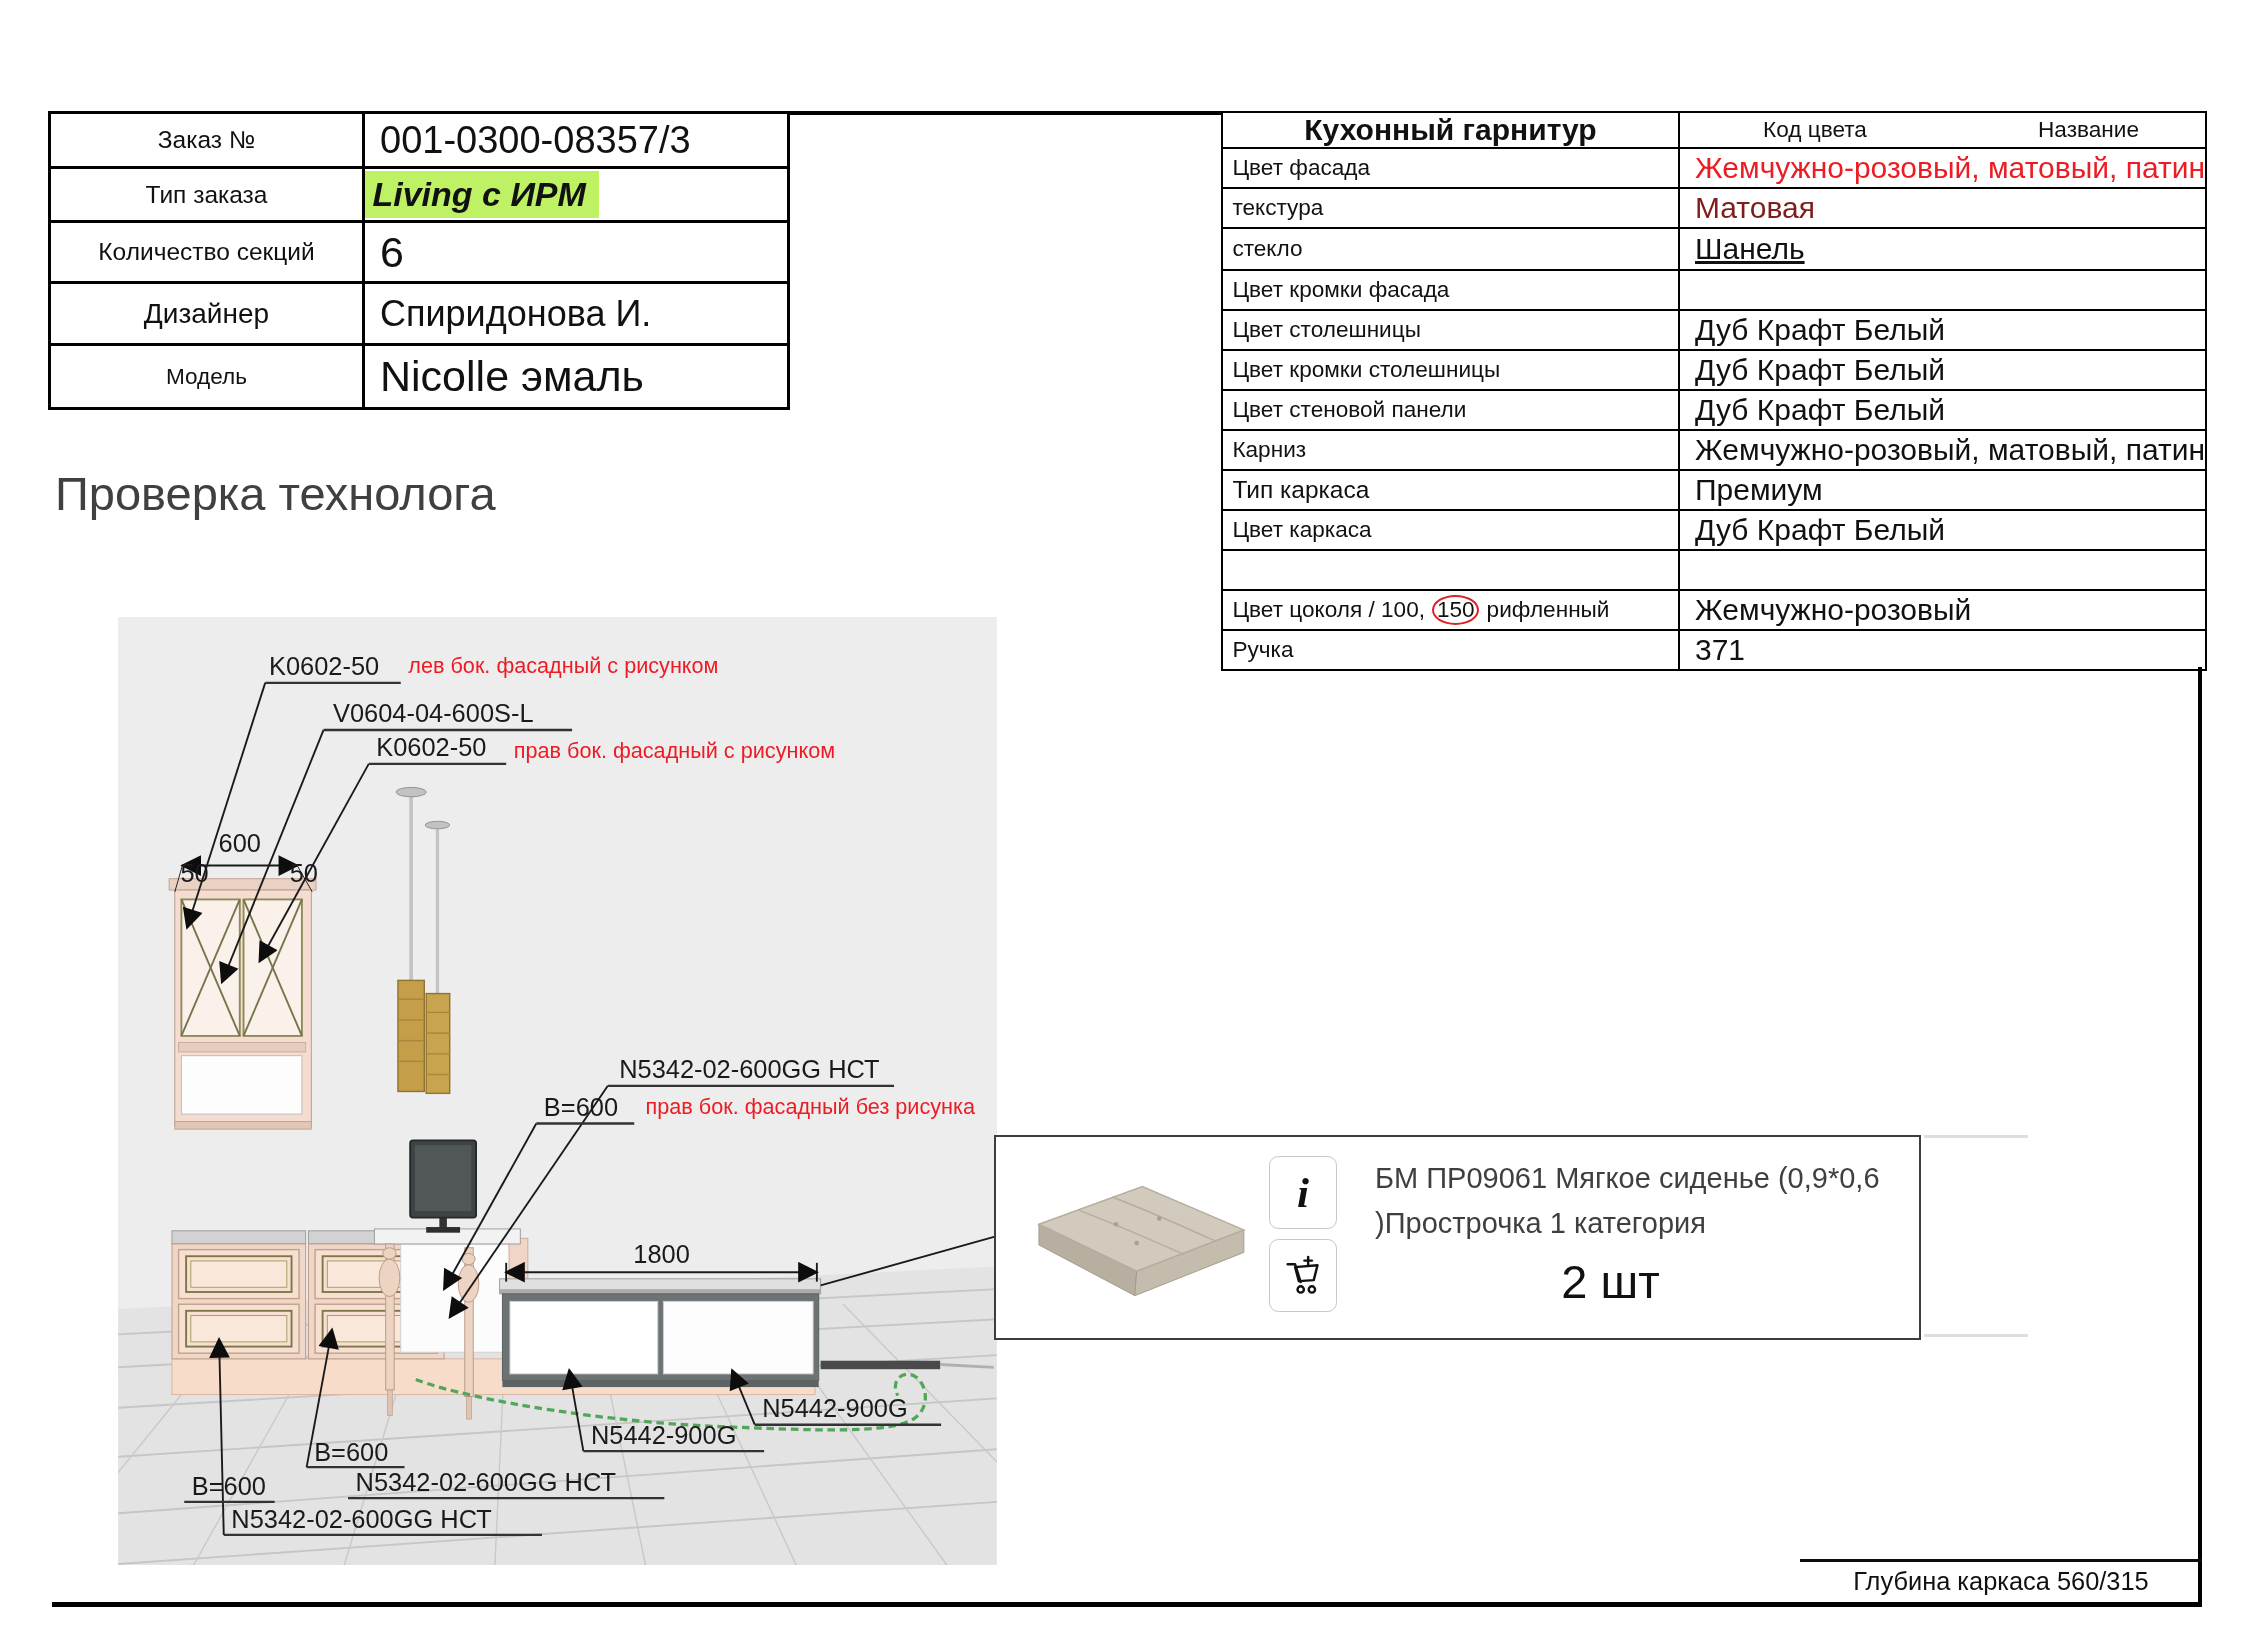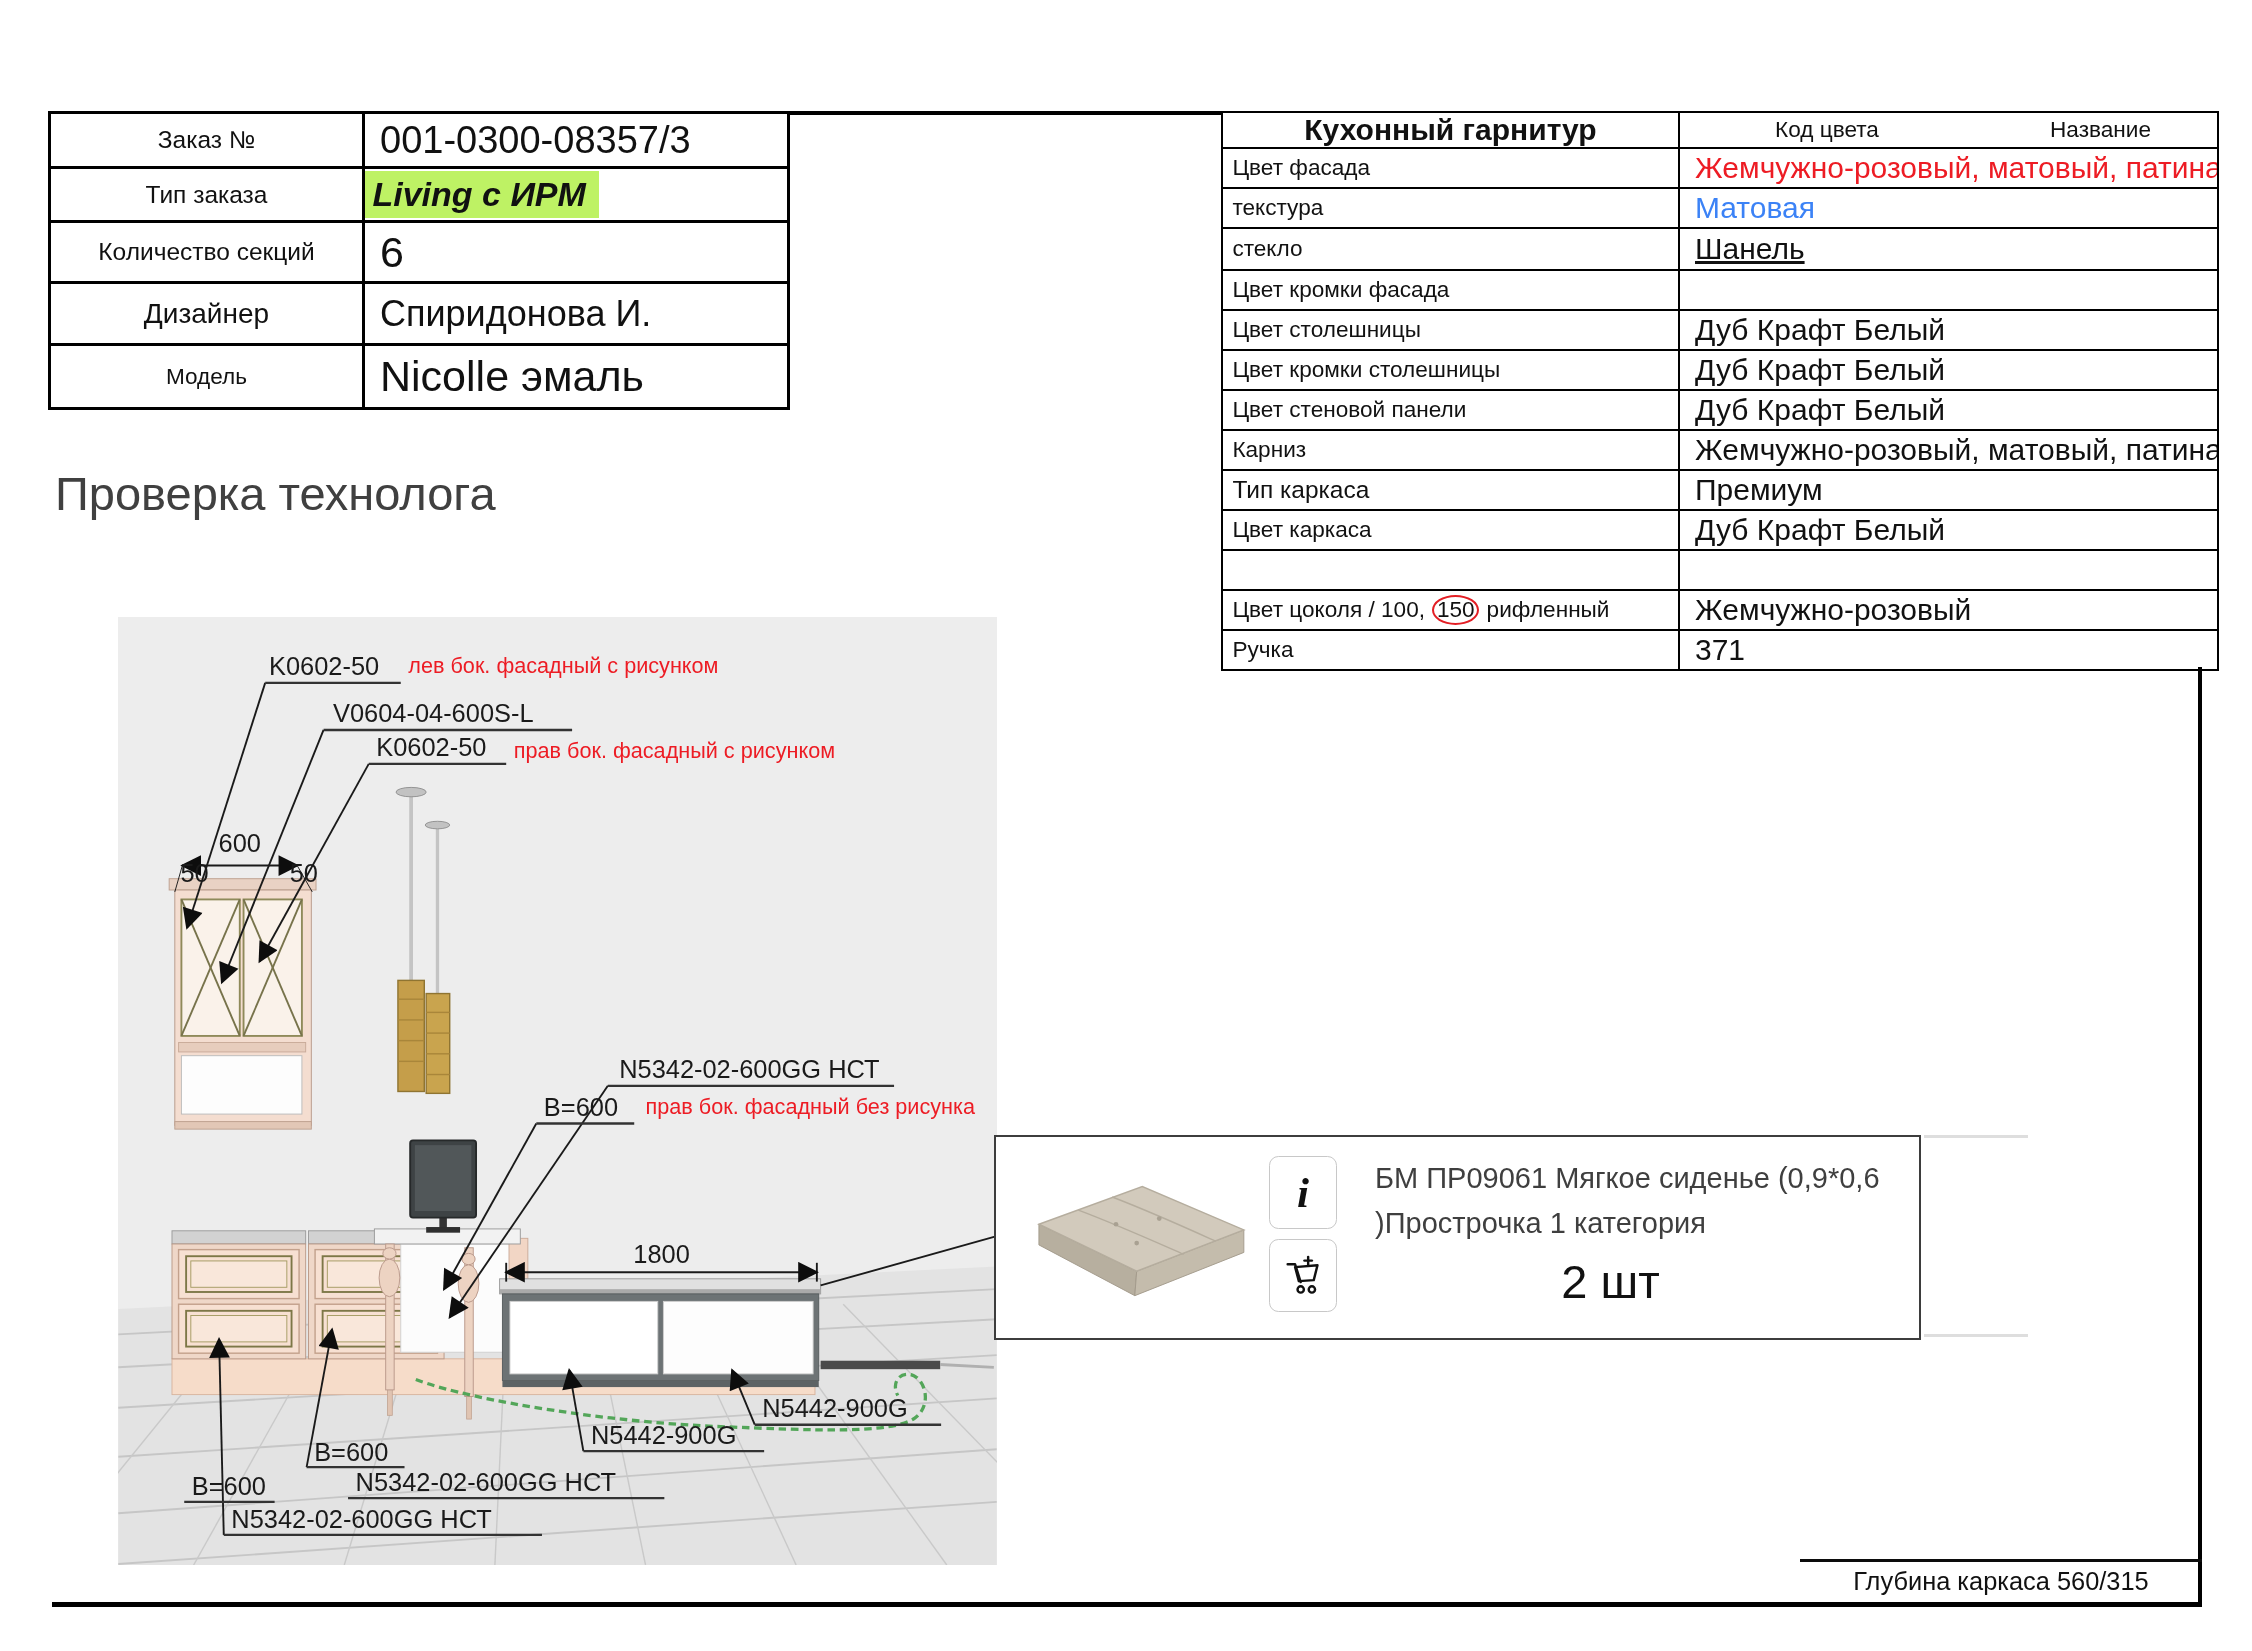--- a/index.html
+++ b/index.html
@@ -26,21 +26,21 @@
 
   
   .rt{left:1221px;top:111px;width:980px;}
   .rt tr{height:40px;}
   .rt tr.hdr{height:35px;}
   .rt .lbl{width:455px;font-size:22.6px;padding-left:9.4px;text-align:left;}
   .rt .val{width:525px;text-align:left;padding-left:15px;font-size:30px;}
   .rt .hdr .lbl{font-weight:bold;font-size:30px;text-align:center;padding-left:0;}
   .hdr-cols{display:flex;justify-content:space-between;padding:0 66px 0 83px;font-size:22.6px;font-weight:normal;}
   .v-red-small{font-size:21px;color:#ed1c24;}
-  .v-red-big{font-size:34px;color:#3b82f6;}
+  .v-red-big{font-size:34px;color:#7f1d1d;}
   .v-big-ul{font-size:34px;text-decoration:underline;}
   .v-small{font-size:21.7px;}
   .v-reg{font-size:23.5px;padding-left:21px;}
   .circ{display:inline-block;border:2.8px solid #e31e24;border-radius:50%;padding:0 2.8px;margin:0 0.9px;}
 
   
   .stamp{position:absolute;left:55px;top:463px;color:#404040;font-size:47px;line-height:62px;}
 
   
   .rule{position:absolute;background:#000;}
@@ -100,21 +100,21 @@
       <td class="lbl small">Модель</td>
       <td class="val v-model">Nicolle эмаль</td>
     </tr>
   </tbody>
     </table>
 
   <table class="rt">
     <tbody>
         <tr class="hdr">
       <td class="lbl">Кухонный гарнитур</td>
-      <td class="val" style="padding-left:12px;">
+      <td class="val" style="padding-left:0;">
         <div class="hdr-cols">
           <span>Код цвета</span>
           <span>Название</span>
         </div>
       </td>
     </tr>
     <tr>
       <td class="lbl">Цвет фасада</td>
       <td class="val v-red-small">Жемчужно-розовый, матовый, патина шампань</td>
     </tr>

